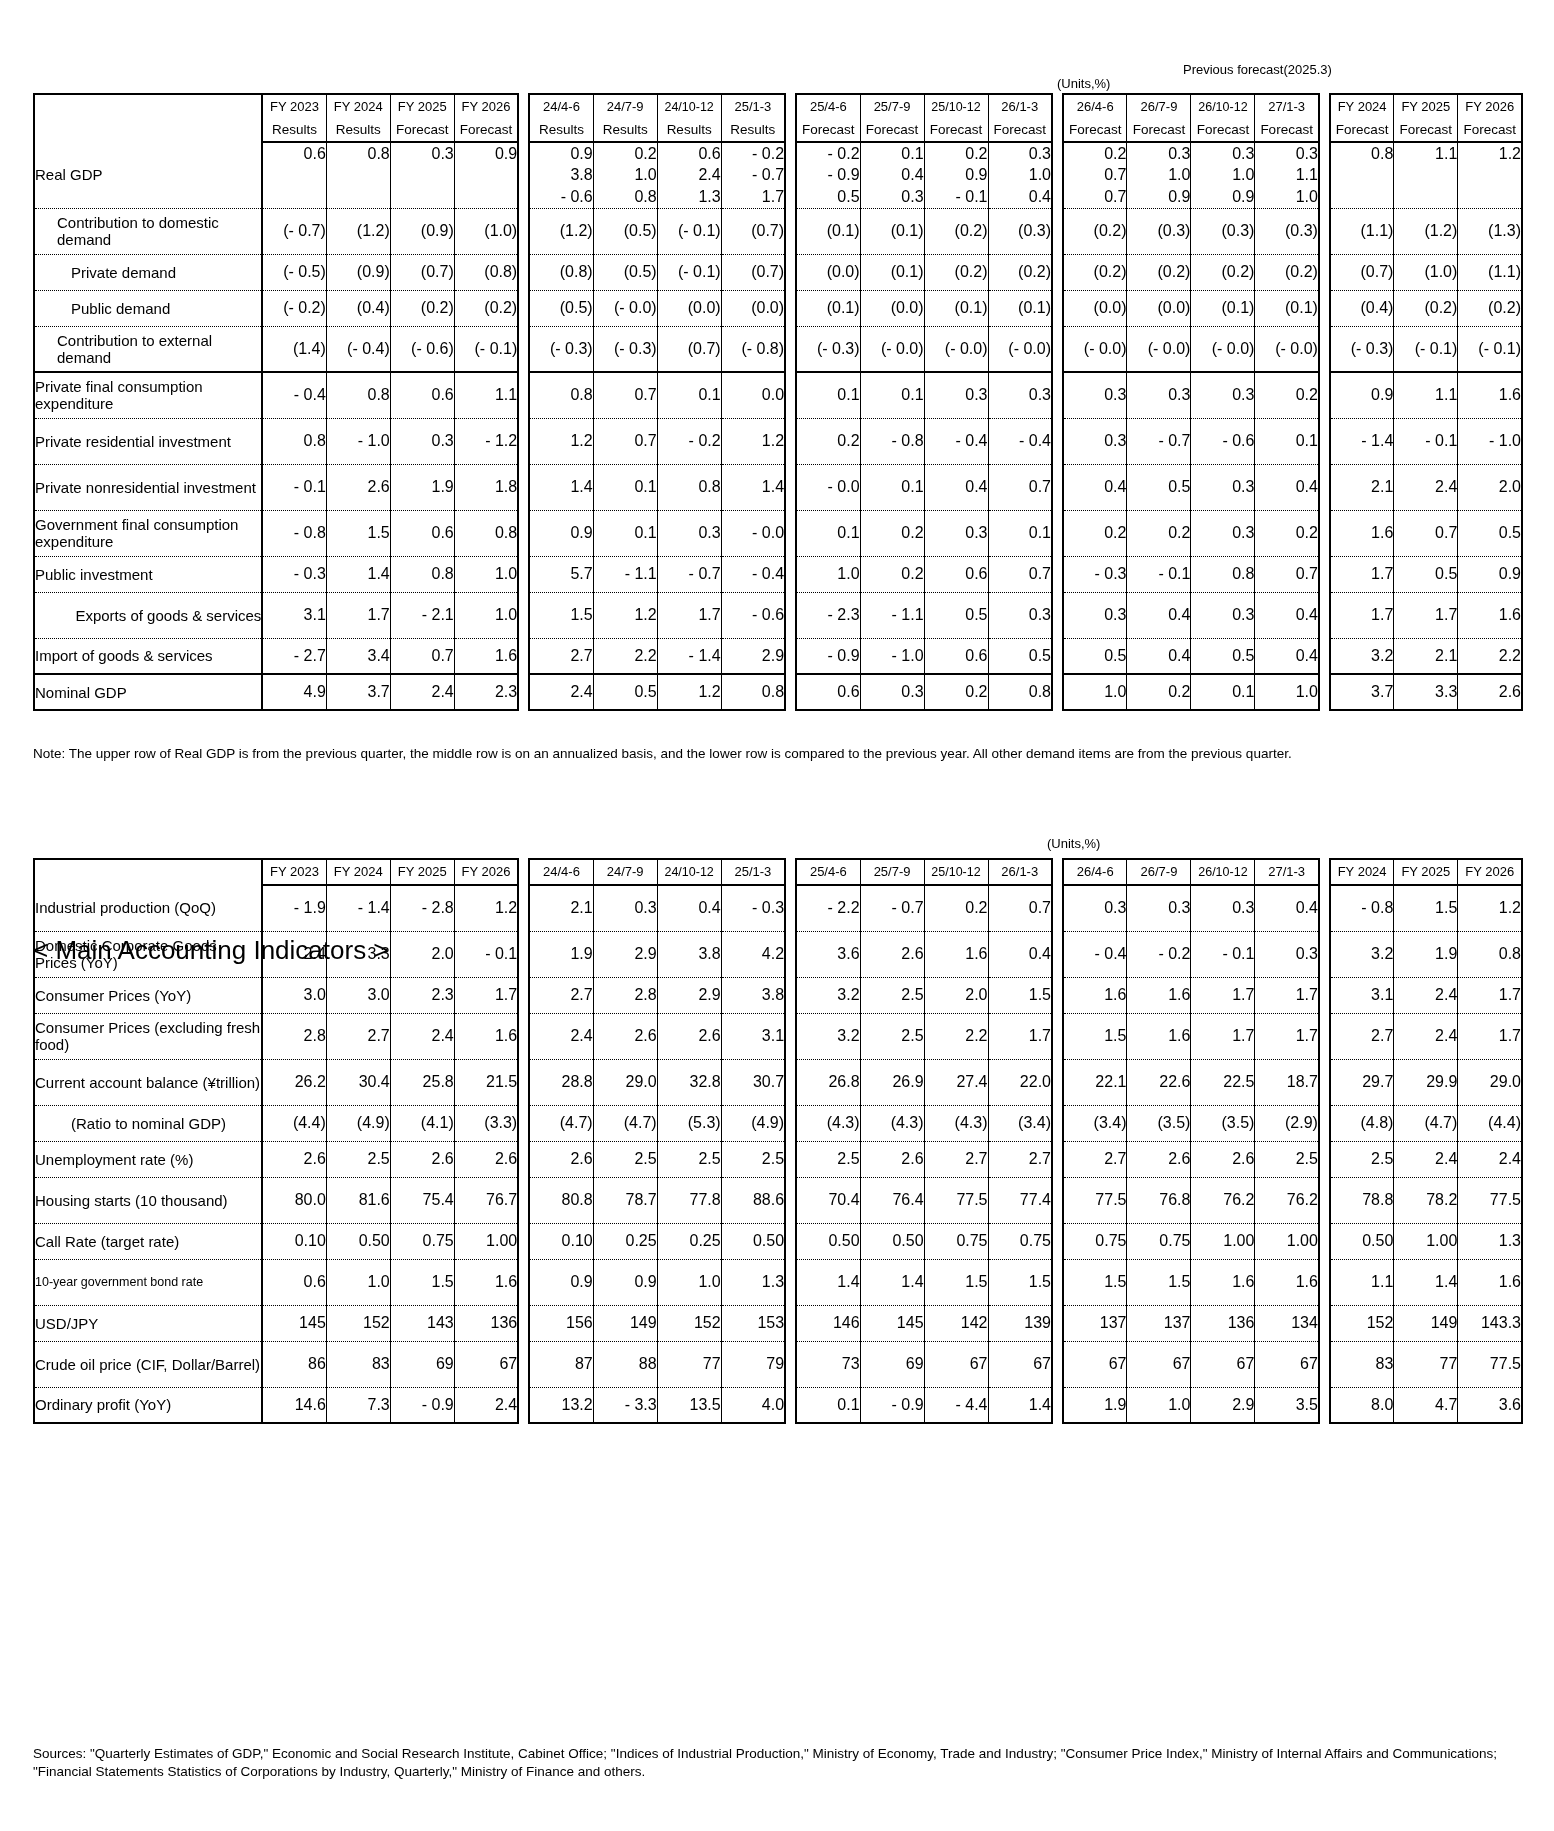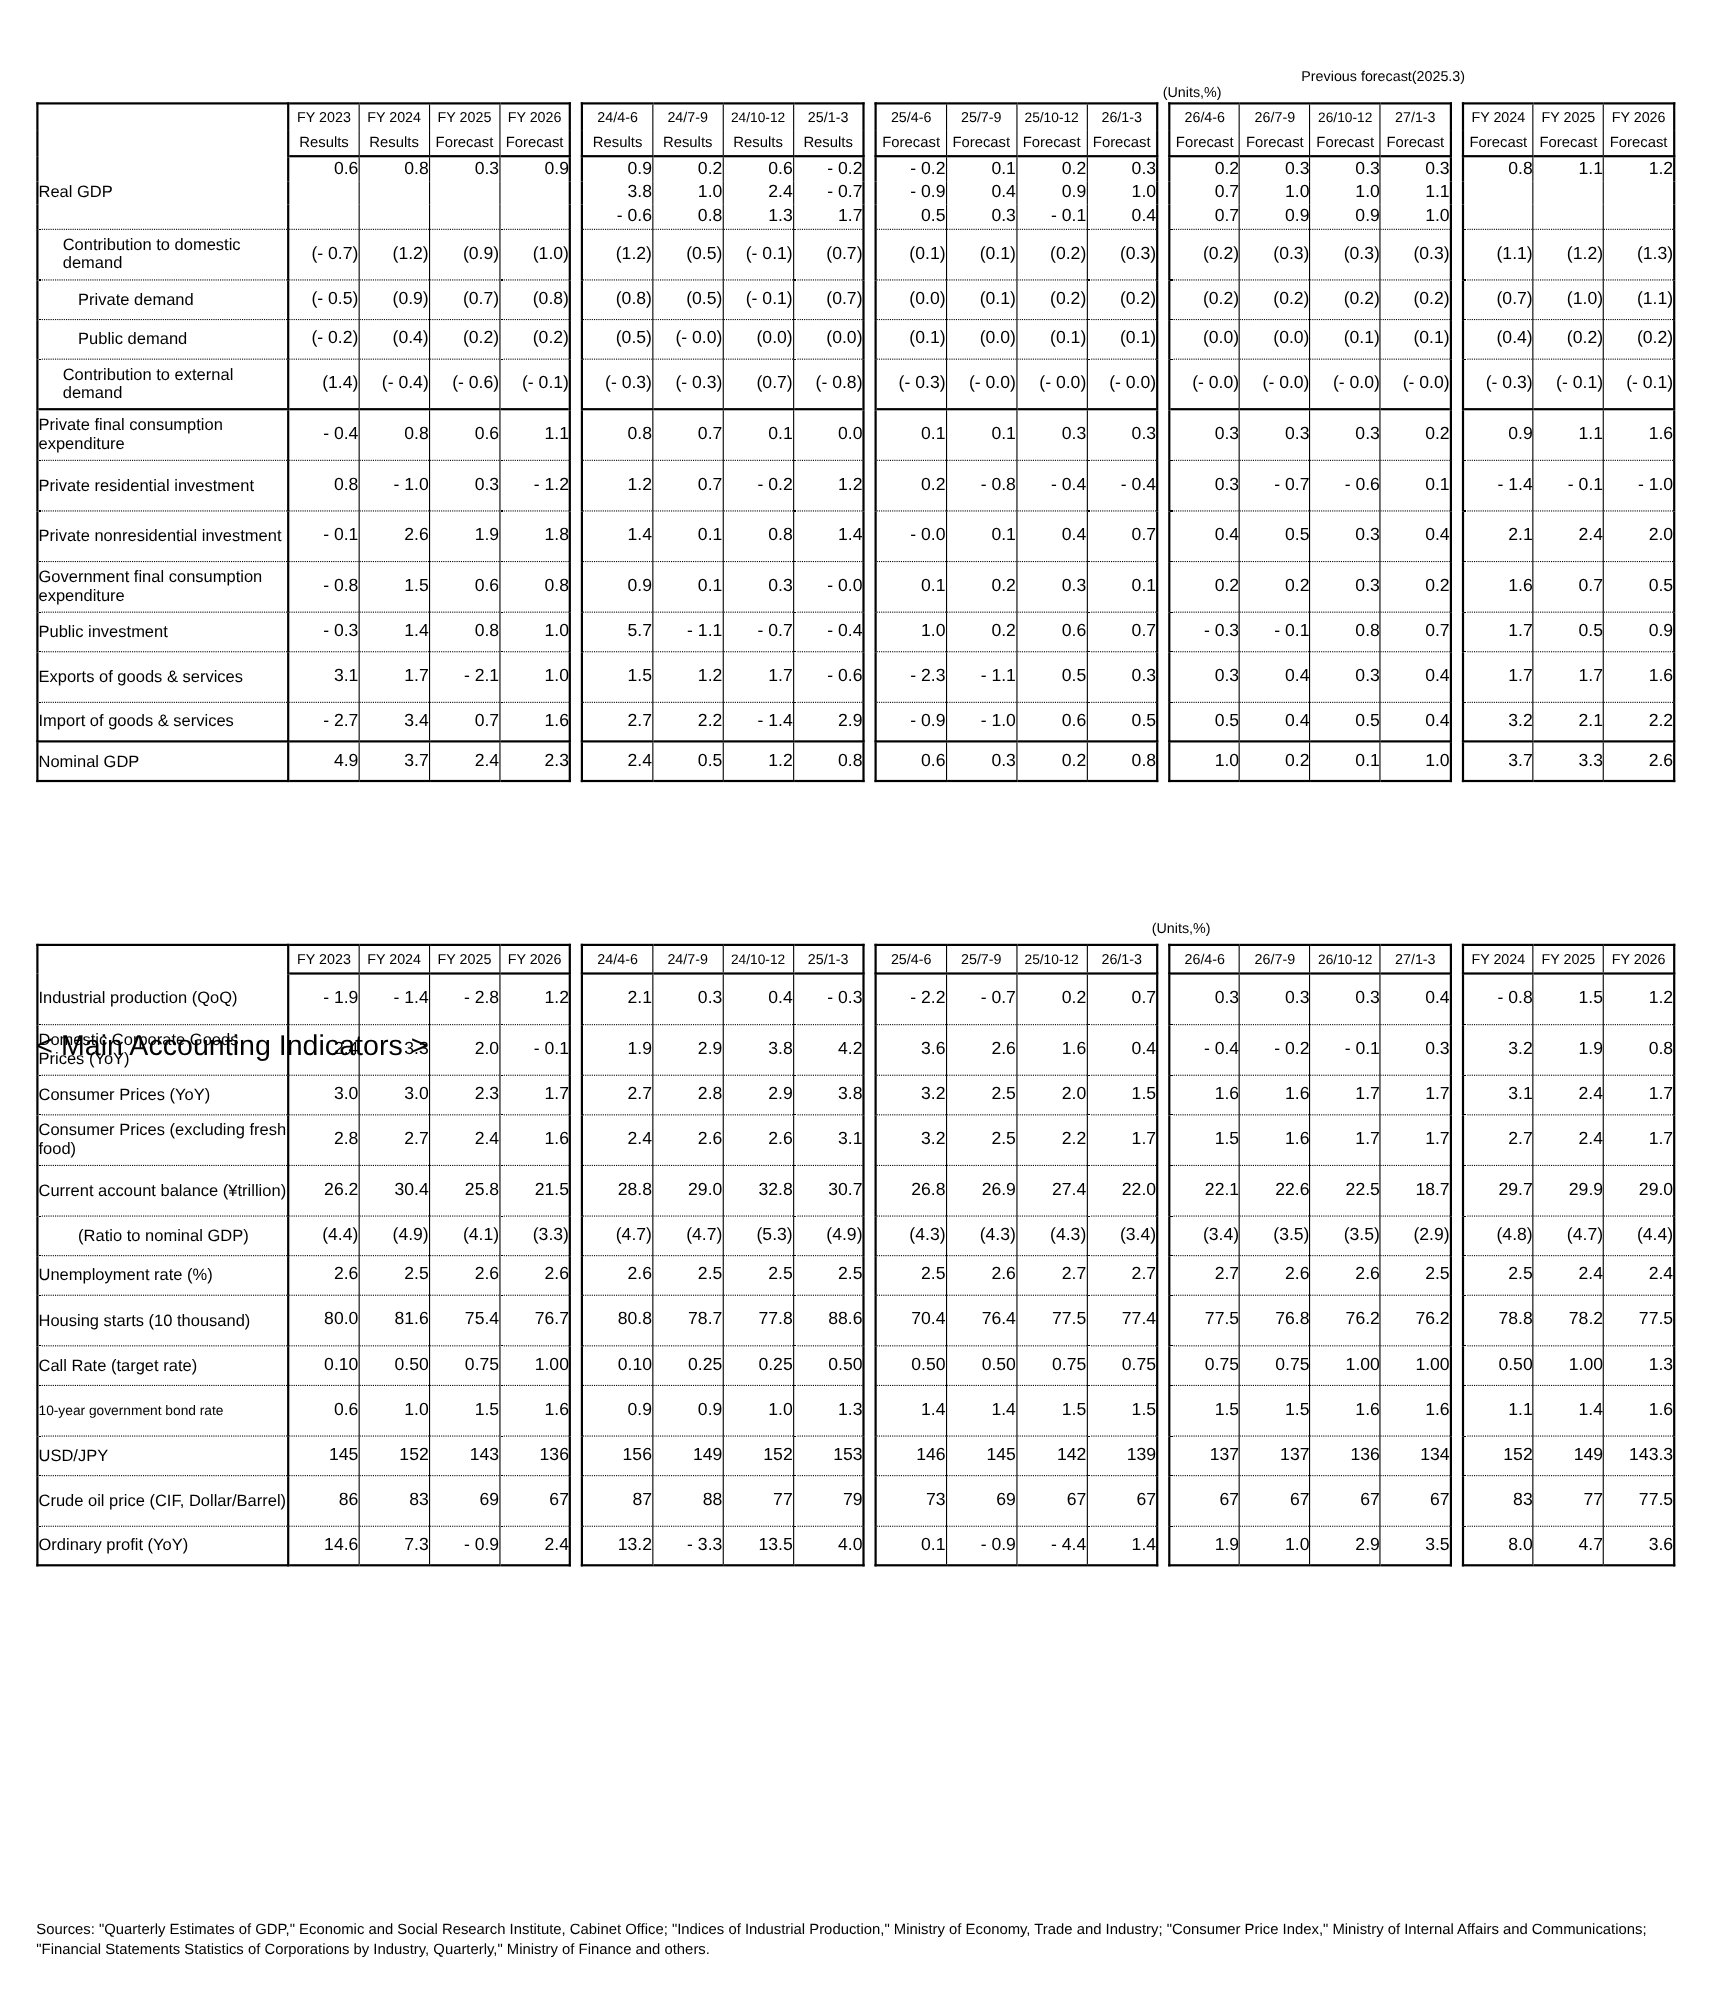--- a/index.html
+++ b/index.html
@@ -494,21 +494,21 @@
           <td class="num bl-thick bb-dot">- 0.3</td>
           <td class="num bl-thin bb-dot">- 0.1</td>
           <td class="num bl-thin bb-dot">0.8</td>
           <td class="num bl-thin br-thick bb-dot">0.7</td>
           <td class="blockgap" rowspan="1"></td>
           <td class="num bl-thick bb-dot">1.7</td>
           <td class="num bl-thin bb-dot">0.5</td>
           <td class="num bl-thin br-thick bb-dot">0.9</td>
         </tr>
         <tr>
-          <td class="rowlab bl-thick br-thick bb-dot" rowspan="1" style="height: 46px;">Exports of goods &amp; services</td>
+          <td class="rowlab bl-thick br-thick bb-dot" rowspan="1" style="height: 46px; text-align: right;">Exports of goods &amp; services</td>
           <td class="num bl-thick bb-dot">3.1</td>
           <td class="num bl-thin bb-dot">1.7</td>
           <td class="num bl-thin bb-dot">- 2.1</td>
           <td class="num bl-thin br-thick bb-dot">1.0</td>
           <td class="blockgap" rowspan="1"></td>
           <td class="num bl-thick bb-dot">1.5</td>
           <td class="num bl-thin bb-dot">1.2</td>
           <td class="num bl-thin bb-dot">1.7</td>
           <td class="num bl-thin br-thick bb-dot">- 0.6</td>
           <td class="blockgap" rowspan="1"></td>
@@ -574,20 +574,21 @@
           <td class="num bl-thin bt-thick bb-thick">0.1</td>
           <td class="num bl-thin br-thick bt-thick bb-thick">1.0</td>
           <td class="blockgap" rowspan="1"></td>
           <td class="num bl-thick bt-thick bb-thick">3.7</td>
           <td class="num bl-thin bt-thick bb-thick">3.3</td>
           <td class="num bl-thin br-thick bt-thick bb-thick">2.6</td>
         </tr>
       </tbody>
     </table>
 
+  <div class="note note1">Note: The upper row of Real GDP is from the previous quarter, the middle row is on an annualized basis, and the lower row is compared to the previous year. All other demand items are from the previous quarter.</div>
 
   <h2 class="section-title">&lt; Main Accounting Indicators &gt;</h2>
 
   <div class="units-label units2">(Units,%)</div>
 
   <table class="tbl" id="table2" style="left:33px; top:858px; width:1490px;">
       <colgroup>
         <col style="width: 207px;">
         <col style="width: 58px;">
         <col style="width: 58px;">

